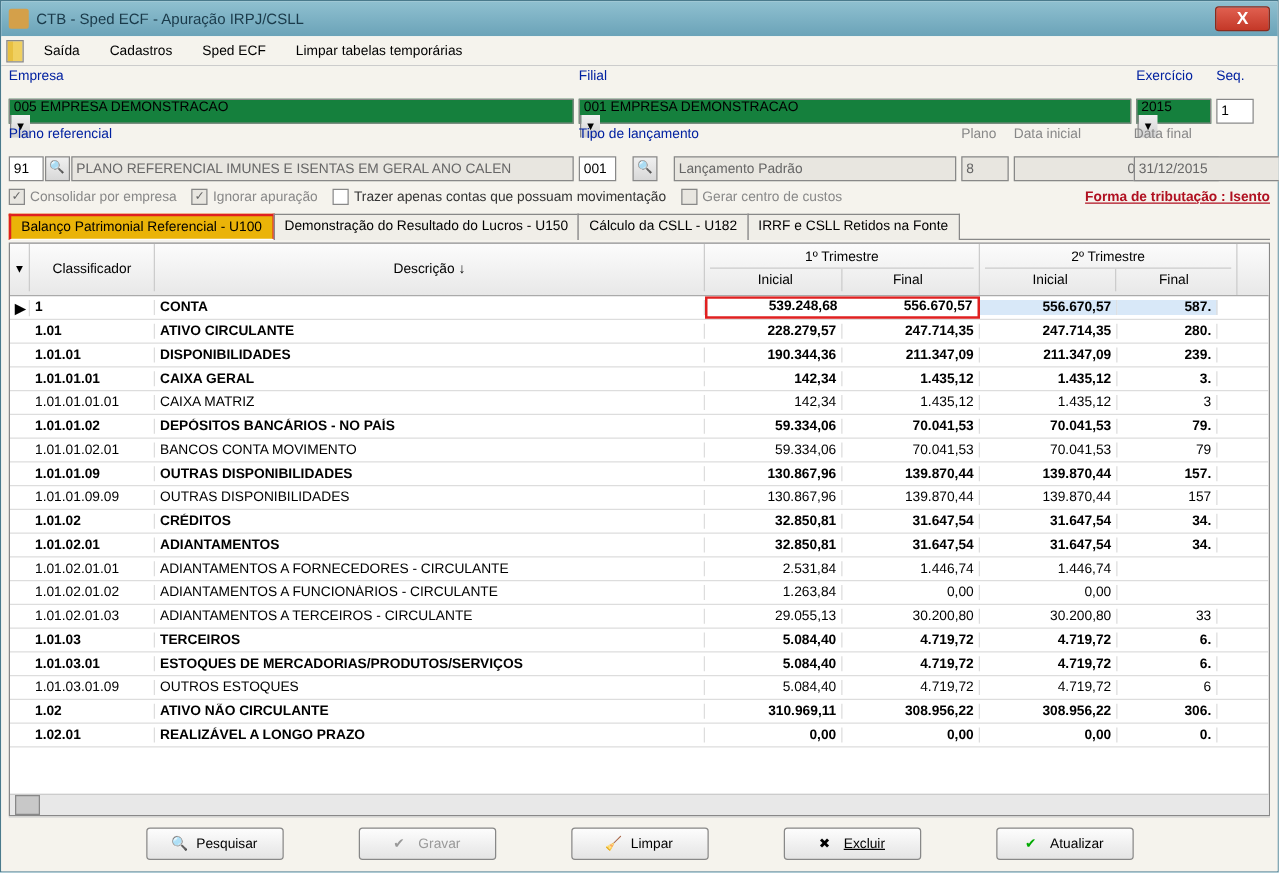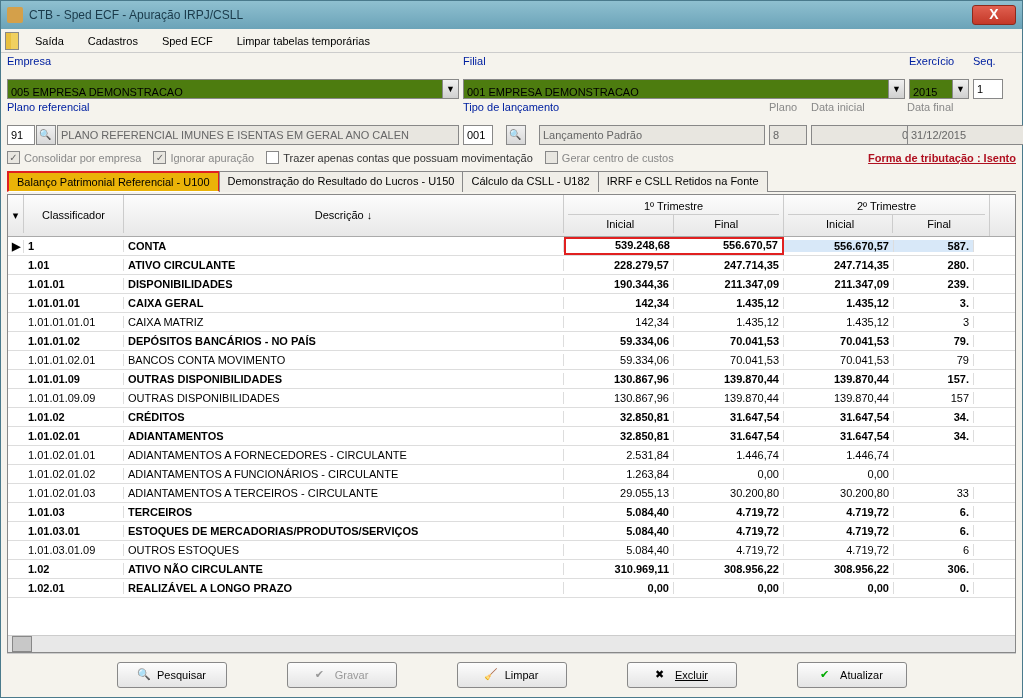--- a/index.html
+++ b/index.html
@@ -11,21 +11,21 @@
   .titlebar .close { width: 44px; height: 20px; background: linear-gradient(to bottom, #e06050, #c43828); border: 1px solid #8c2a1c; border-radius: 3px; color: #fff; text-align: center; line-height: 16px; font-size: 14px; font-weight: bold; cursor: pointer; }
   .menubar { height: 24px; background: #f5f3ed; border-bottom: 1px solid #ccc; display: flex; align-items: center; padding: 0 4px; font-size: 11px; }
   .menubar .door { width: 14px; height: 18px; background: linear-gradient(to right, #e8c040 40%, #f0d060 40%); border: 1px solid #888; margin-right: 4px; }
   .menubar .menuitem { padding: 3px 12px; cursor: pointer; }
   .content { padding: 2px 6px; background: #f5f3ed; height: calc(100% - 52px); display: flex; flex-direction: column; }
   .fieldrow { display: flex; gap: 4px; margin-bottom: 2px; font-size: 11px; }
   .fgroup { display: flex; flex-direction: column; }
   .flabel { color: #0020a0; font-size: 11px; padding-bottom: 12px; }
   .flabel.gray { color: #888; }
   .finput { height: 20px; border: 1px solid #888; background: #fff; font-size: 11px; padding: 0 3px; }
-  .fselect { height: 20px; border: 1px solid #888; background: #4d7c0f; font-size: 11px; display: flex; align-items: flex-end; }
+  .fselect { height: 20px; border: 1px solid #888; background: #15803d; font-size: 11px; display: flex; align-items: flex-start; flex-direction: column; }
   .fselect span { flex: 1; padding: 0 3px; }
   .fselect .arrow { width: 16px; height: 18px; background: linear-gradient(to bottom,#f0f0f0,#d0d0d0); border-left: 1px solid #888; text-align: center; font-size: 9px; line-height: 18px; }
   .graybox { background: #e8e6e0; color: #666; }
   .binoc { width: 20px; height: 20px; background: linear-gradient(to bottom,#f0f0f0,#d8d8d8); border: 1px solid #888; text-align:center; font-size:10px; line-height:18px; }
   .checkrow { display: flex; align-items: center; gap: 12px; font-size: 11px; color: #888; padding: 4px 0; }
   .checkrow label { display: flex; align-items: center; gap: 4px; }
   .chk { width: 13px; height: 13px; border: 1px solid #888; background: #e8e6e0; }
   .chk.checked::after { content:"✓"; font-size:10px; line-height:11px; display:block; text-align:center; color:#666;}
   .tributacao { margin-left: auto; color: #b01020; font-weight: bold; text-decoration: underline; }
   .tabs { display: flex; border-bottom: 1px solid #888; font-size: 11px; margin-top: 2px; }

